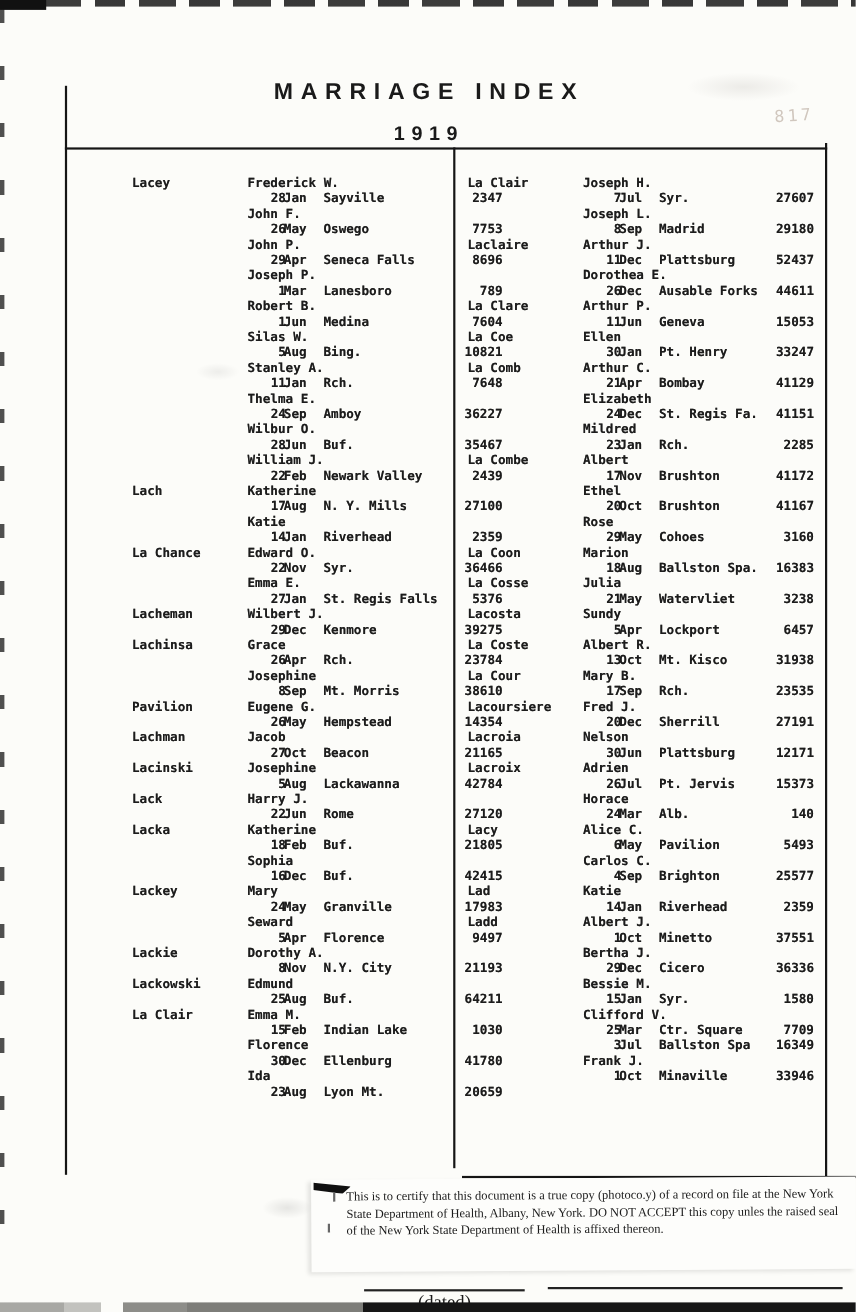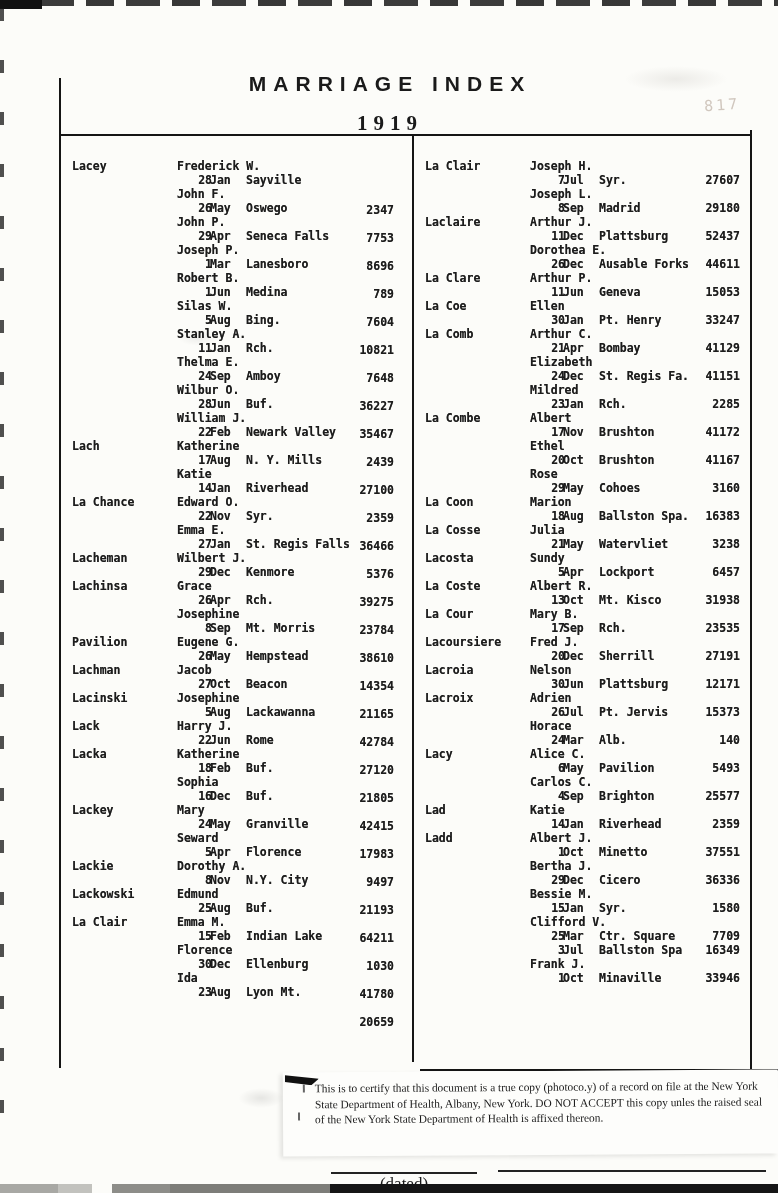--- a/index.html
+++ b/index.html
@@ -38,47 +38,47 @@
   }
   
   .header-wrap{position:absolute;left:40px;top:0;width:700px;text-align:center;color:#1a1a1a;}
   .doc-title{
     position:absolute;left:0;top:72px;width:700px;
     font-family:"Liberation Sans",sans-serif;font-weight:bold;
     font-size:21px;letter-spacing:7px;
   }
   .doc-year{
     position:absolute;left:0;top:111px;width:700px;
-    font-family:Liberation Serif, serif;font-weight:bold;
-    font-size:21px;letter-spacing:6px;
+    font-family:Liberation Sans, sans-serif;font-weight:bold;
+    font-size:18px;letter-spacing:6px;
   }
   
   .frame{position:absolute;background:#151515;}
   .fr-left{left:59px;top:78px;width:2px;height:990px;}
   .fr-top{left:59px;top:134px;width:693px;height:2px;}
   .fr-divider{left:412px;top:134px;width:2px;height:928px;}
   .fr-right{left:750px;top:130px;width:2px;height:941px;}
   .fr-bottom-right{left:420px;top:1069px;width:358px;height:2px;}
   
   .col{
     position:absolute;top:159px;height:846px;
     font-family:"DejaVu Sans Mono",monospace;font-weight:bold;
     font-size:11.5px;color:#1c1c1c;
     text-shadow:0 0 .4px rgba(0,0,0,.55);
   }
-  .col-left{left:60px;width:353px;}
+  .col-left{left:60px;width:353px;padding-left:48px;}
   .col-right{left:413px;width:340px;}
   .row{position:relative;height:14px;line-height:14px;white-space:nowrap;}
   .surname{position:absolute;left:12px;}
   .given{position:absolute;left:117px;}
   .day{position:absolute;left:112px;width:40px;text-align:right;}
   .month{position:absolute;left:150px;}
   .place{position:absolute;left:186px;}
   .cert{position:absolute;text-align:right;}
-  .col-left .cert{right:19px;margin-top:30px;}
+  .col-left .cert{right:4px;}
   .col-right .cert{right:13px;}
   
   .cert-slip{
     position:absolute;left:283px;top:1071px;width:495px;height:84px;
     background:#fdfdfb;transform:rotate(-0.35deg);
     box-shadow:-3px 2px 4px rgba(0,0,0,.10);
   }
   .slip-wedge{
     position:absolute;left:2px;top:1px;width:34px;height:12px;
     background:#111;

